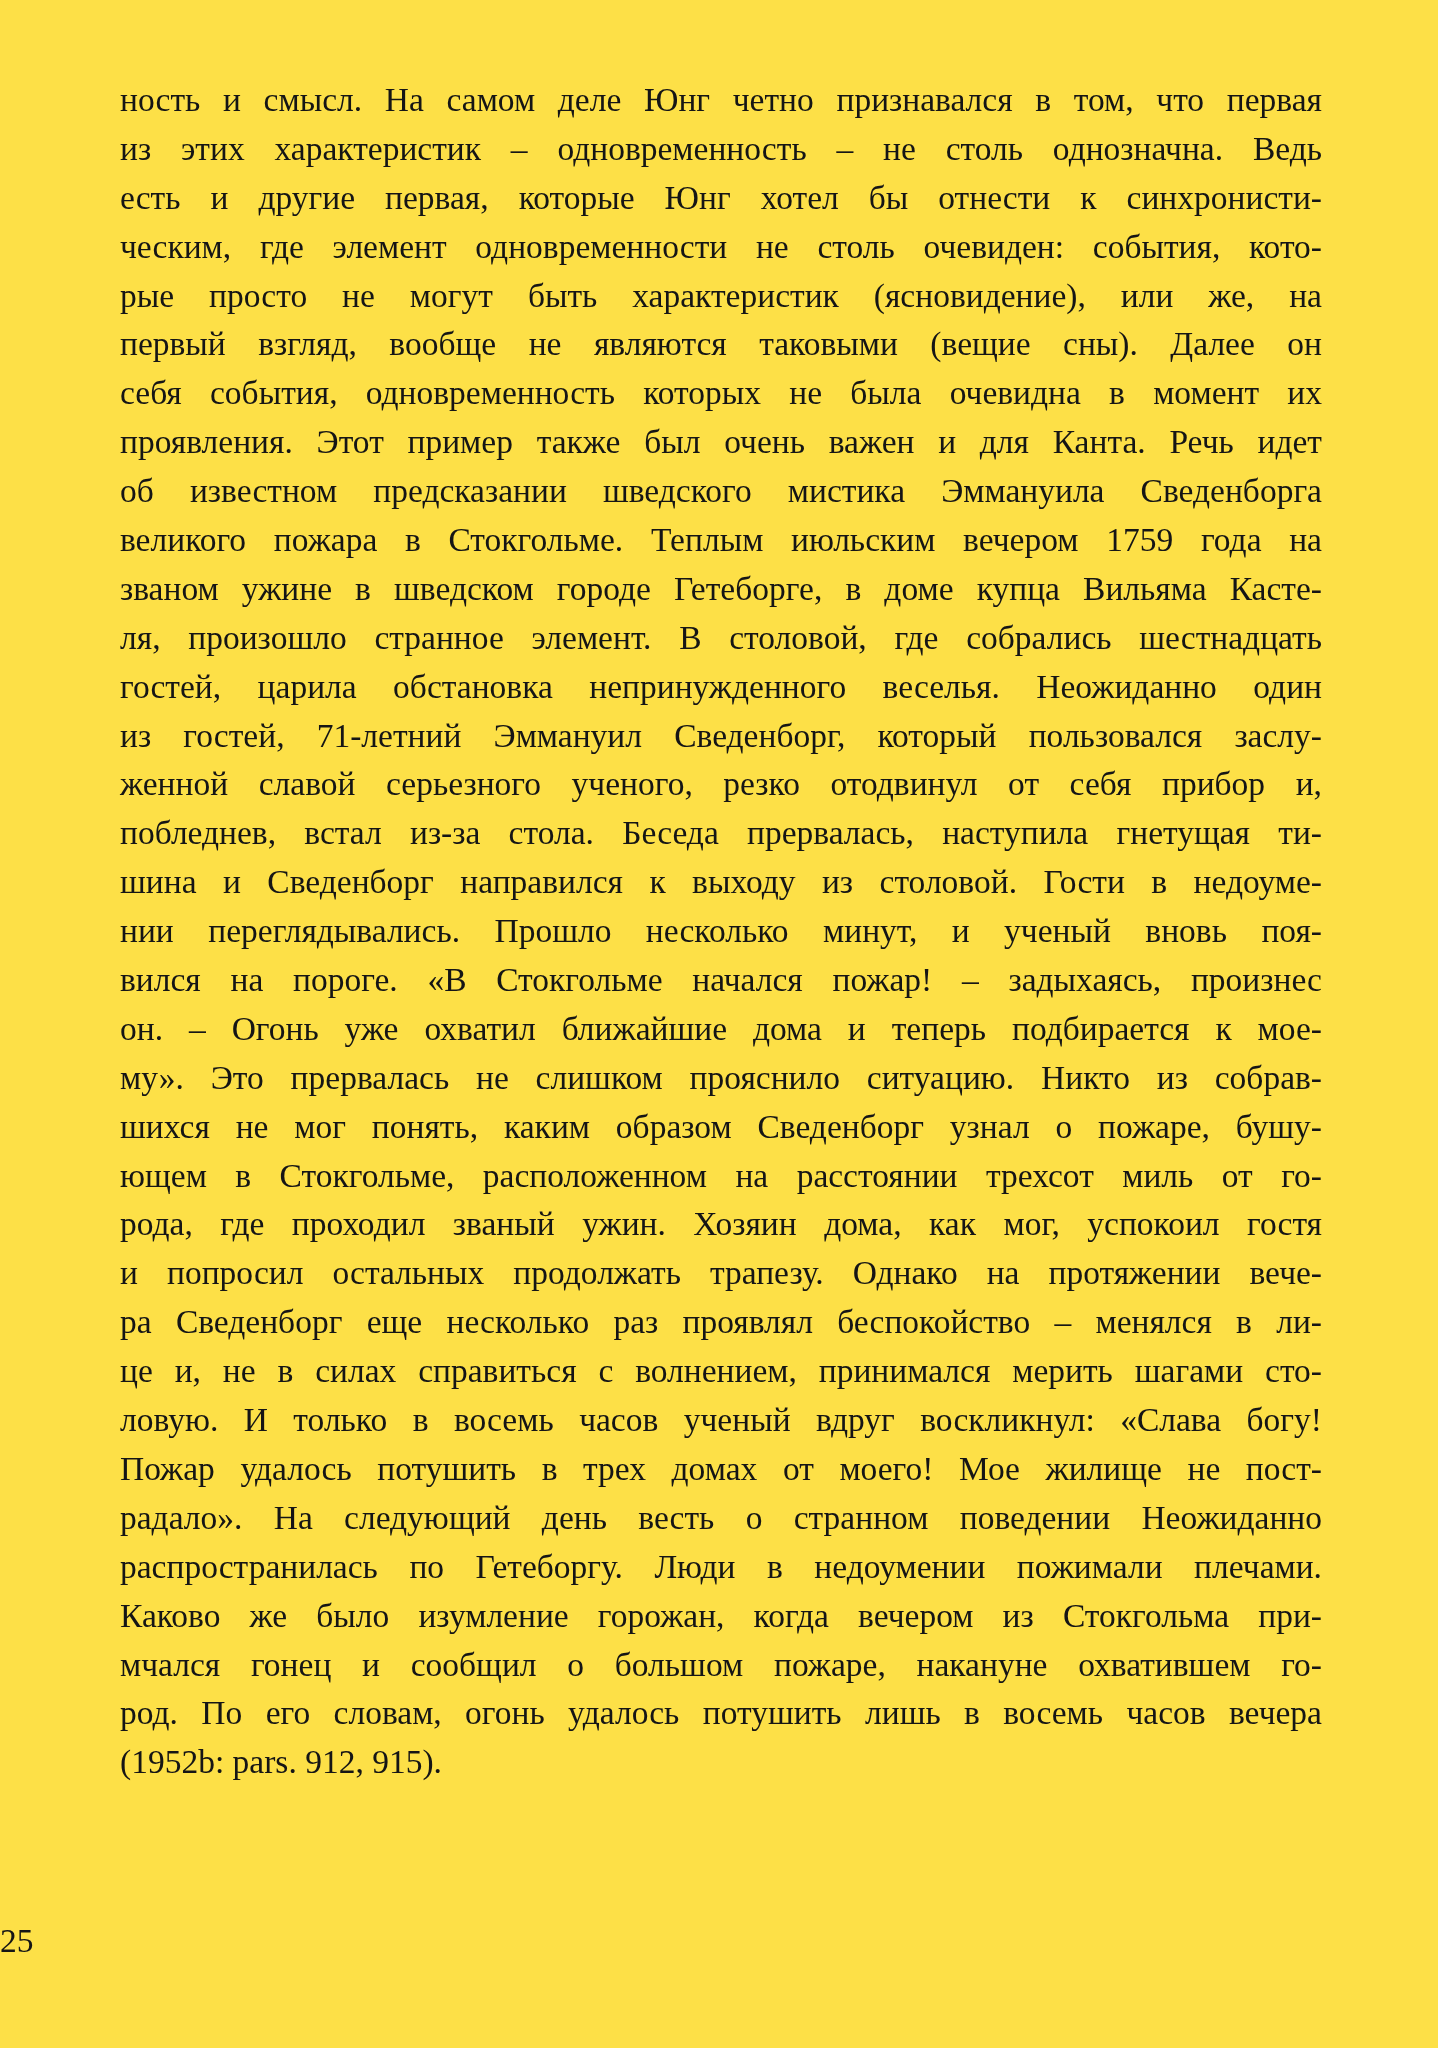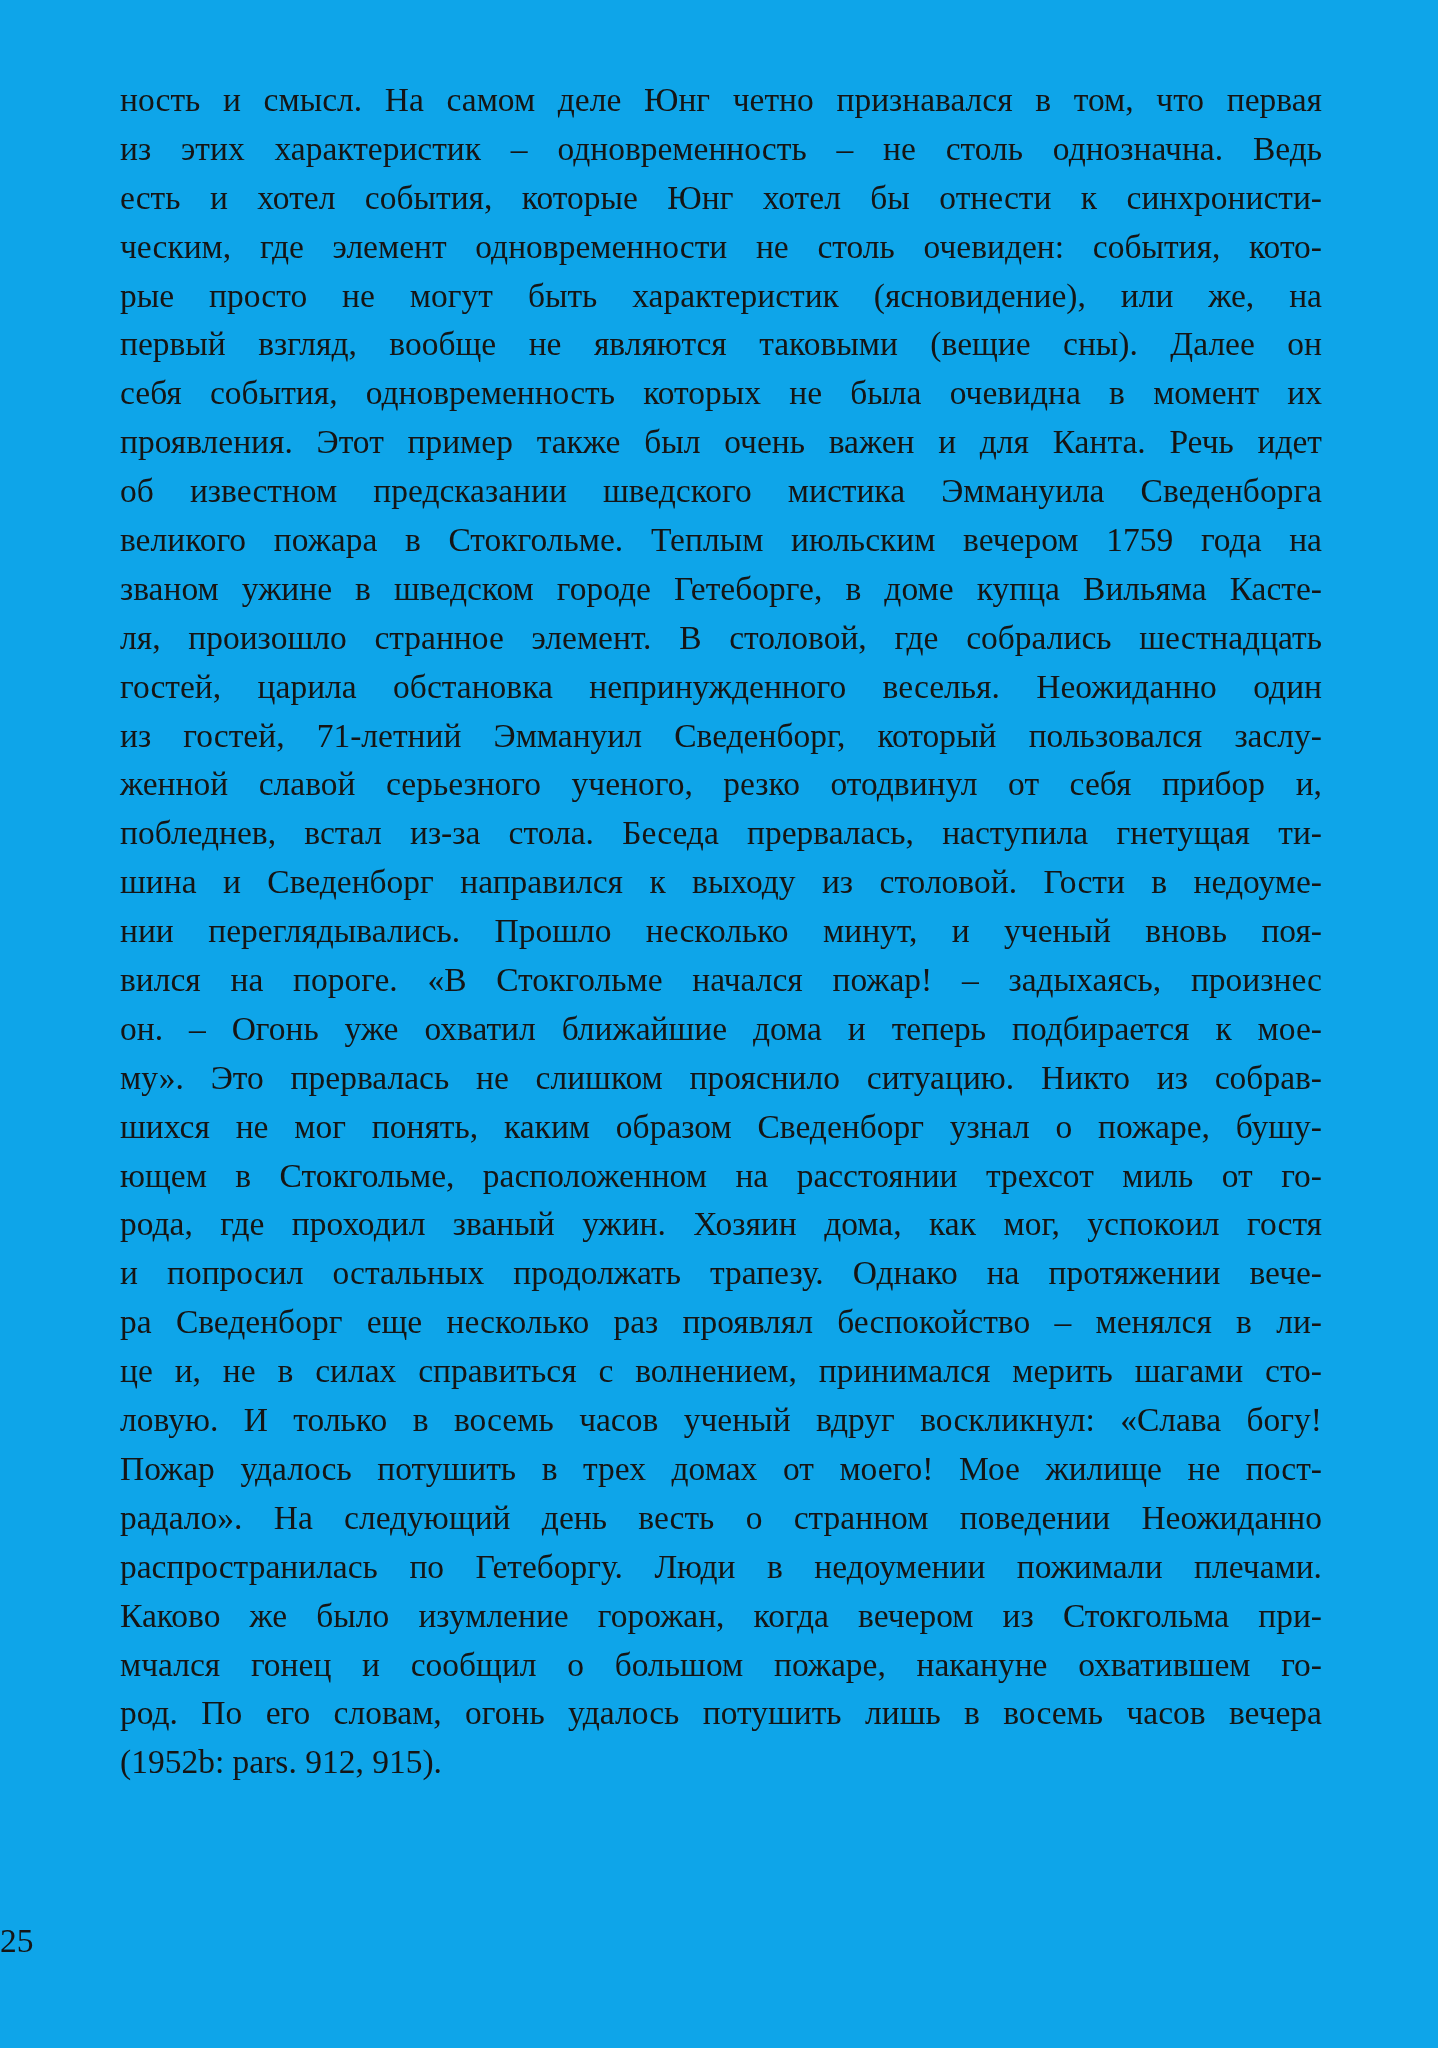--- a/index.html
+++ b/index.html
@@ -5,21 +5,21 @@
   html, body {
     margin: 0;
     padding: 0;
     background: #e8e8e8;
   }
   .page {
     position: relative;
     width: 1438px;
     height: 2048px;
     margin: 0 auto;
-    background: #0ea5e9;
+    background: #fde047;
     overflow: hidden;
   }
   .text-block {
     position: absolute;
     left: 120px;
     top: 76px;
     width: 1202px;
     font-family: "Liberation Serif", "DejaVu Serif", serif;
     font-size: 33.5px;
     color: #151515;
@@ -48,21 +48,21 @@
     color: #151515;
   }
 </style>
 </head>
 <body>
 
 <div class="page">
   <div class="text-block">
     <div class="line">ность и смысл. На самом деле Юнг четно признавался в том, что первая</div>
     <div class="line">из этих характеристик – одновременность – не столь однозначна. Ведь</div>
-    <div class="line">есть и хотел события, которые Юнг хотел бы отнести к синхронисти-</div>
+    <div class="line">есть и другие первая, которые Юнг хотел бы отнести к синхронисти-</div>
     <div class="line">ческим, где элемент одновременности не столь очевиден: события, кото-</div>
     <div class="line">рые просто не могут быть характеристик (ясновидение), или же, на</div>
     <div class="line">первый взгляд, вообще не являются таковыми (вещие сны). Далее он</div>
     <div class="line">себя события, одновременность которых не была очевидна в момент их</div>
     <div class="line">проявления. Этот пример также был очень важен и для Канта. Речь идет</div>
     <div class="line">об известном предсказании шведского мистика Эммануила Сведенборга</div>
     <div class="line">великого пожара в Стокгольме. Теплым июльским вечером 1759 года на</div>
     <div class="line">званом ужине в шведском городе Гетеборге, в доме купца Вильяма Касте-</div>
     <div class="line">ля, произошло странное элемент. В столовой, где собрались шестнадцать</div>
     <div class="line">гостей, царила обстановка непринужденного веселья. Неожиданно один</div>

